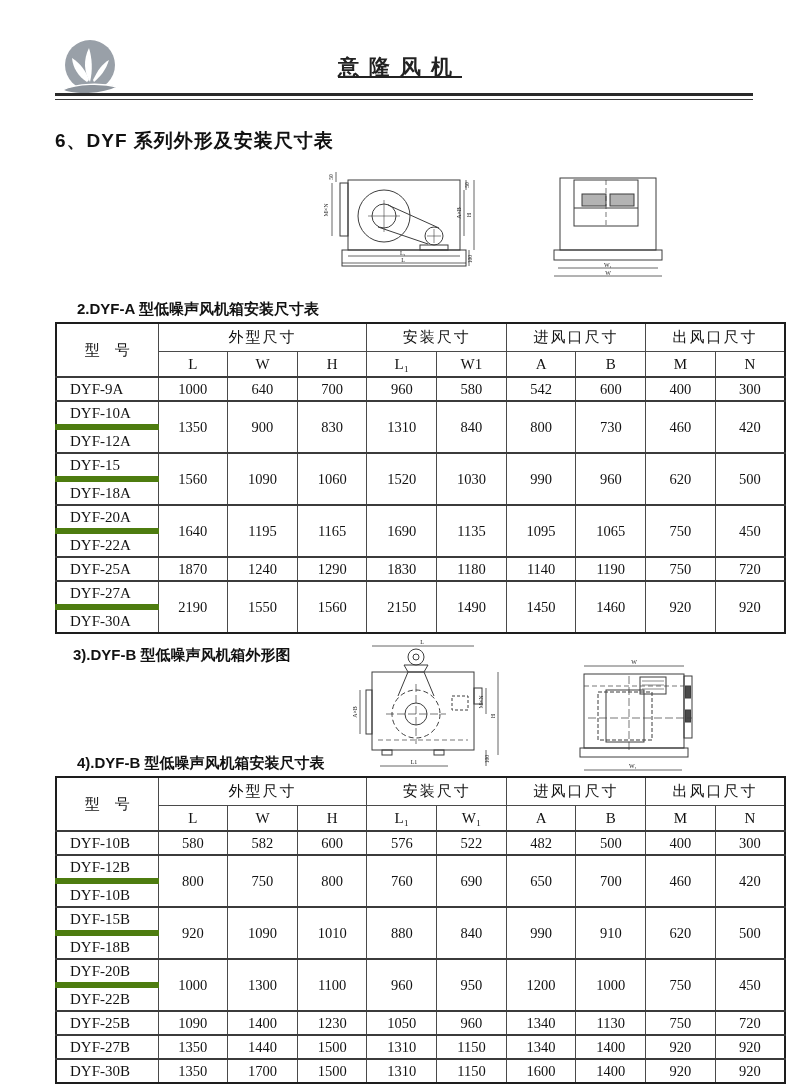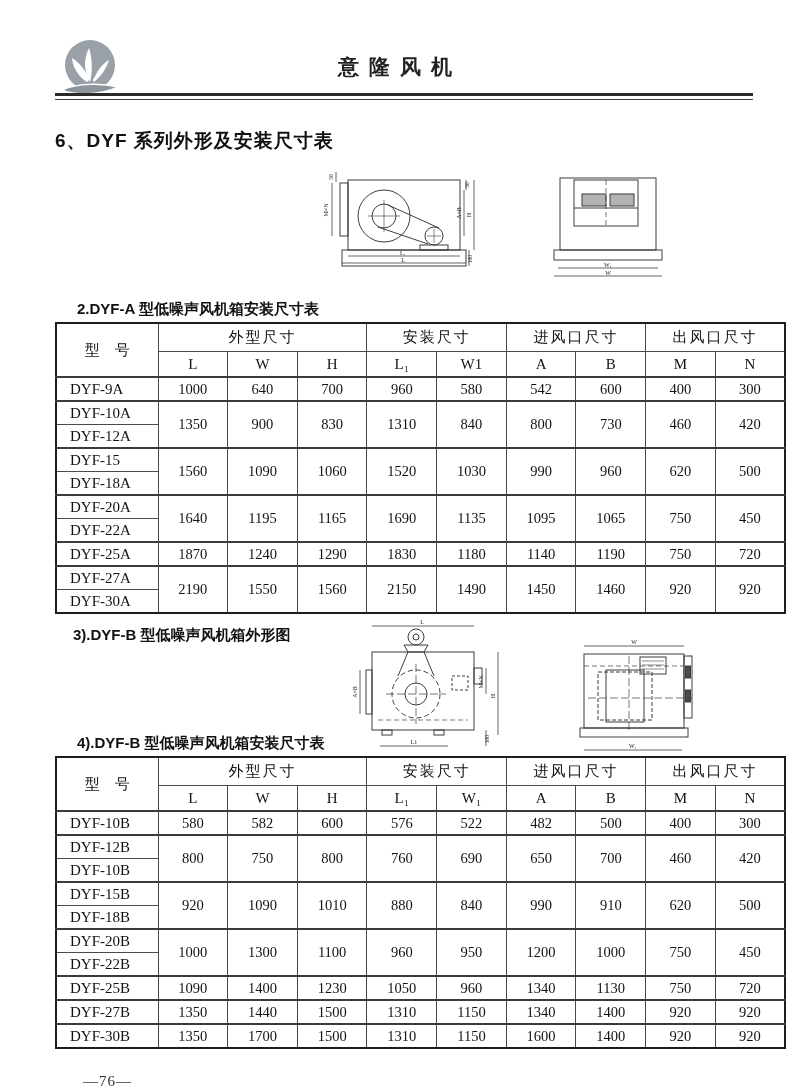--- a/index.html
+++ b/index.html
@@ -1,21 +1,21 @@
 <!DOCTYPE html>
 <html><head>
 <meta charset="utf-8">
 <style>
   html,body{margin:0;padding:0;background:#ffffff;}
   .page{position:relative;width:800px;height:1086px;background:#fff;overflow:hidden;
         font-family:"Liberation Serif",serif;color:#1b1b1b;}
   
   .logo{position:absolute;left:54px;top:38px;width:72px;height:64px;}
   .brand-title{position:absolute;top:53px;left:0;right:0;text-align:center;
-               font-size:21px;font-weight:bold;letter-spacing:10px;color:#222;}
+               font-size:21px;font-weight:bold;letter-spacing:10px;color:#222;text-decoration:underline;}
   .rule-thick{position:absolute;top:93px;left:55px;width:698px;border-top:3px solid #2a2a2a;}
   .rule-thin{position:absolute;top:99px;left:55px;width:698px;border-top:1px solid #3a3a3a;}
   
   .content{position:absolute;top:120px;left:55px;width:693px;}
   .section-title{margin-top:8px;font-family:"Liberation Sans",sans-serif;
                  font-weight:700;font-size:19px;color:#111;letter-spacing:1px;}
   .fig-row{position:relative;margin-top:12px;}
   .fig-row.fig-a{height:122px;}
   .fig-row.fig-b{height:140px;margin-top:10px;}
   .fig-title{position:absolute;left:18px;top:8px;font-family:"Liberation Sans",sans-serif;
@@ -30,21 +30,21 @@
   table.dim-table{border-collapse:collapse;width:731px;table-layout:fixed;
                   margin-top:3px;border:2px solid #1d1d1d;}
   .dim-table th,.dim-table td{border:1px solid #4a4a4a;text-align:center;padding:0;
                   font-family:"Liberation Serif",serif;font-weight:normal;color:#121212;}
   .dim-table th.group-h{height:27px;font-size:15px;letter-spacing:2px;text-align:center;}
   .dim-table th.sub-h{height:24px;font-size:15px;}
   .dim-table th.model-h{font-size:15px;}
   .dim-table td{height:22px;font-size:14.5px;}
   .dim-table td.model{text-align:left;padding-left:13px;font-size:15px;margin-left:25px;}
   .dim-table tr.group-start td{border-top:2px solid #3b3b3b;}
-  .dim-table td.model-sub{border-top:1px solid #4d7c0f;}
+  .dim-table td.model-sub{border-top:6px solid #4d7c0f;}
   
   .drawing text{font-family:"Liberation Serif",serif;fill:#222;stroke:none;}
   .footer-page{margin:24px 0 0 28px;font-size:15px;letter-spacing:1px;color:#333;}
 </style>
 </head>
 <body>
 
 <div class="page">
 
   <svg class="logo" viewBox="0 0 72 64">

